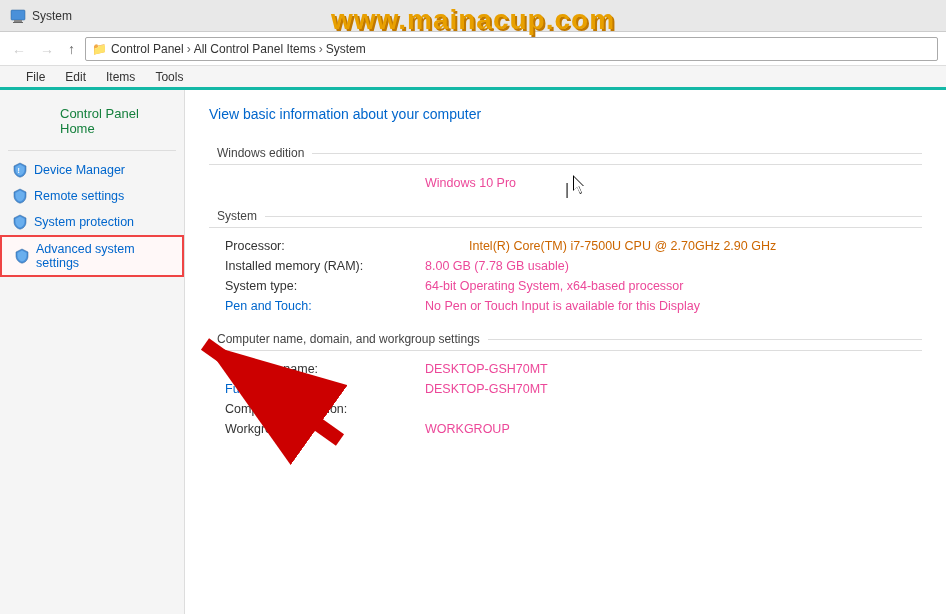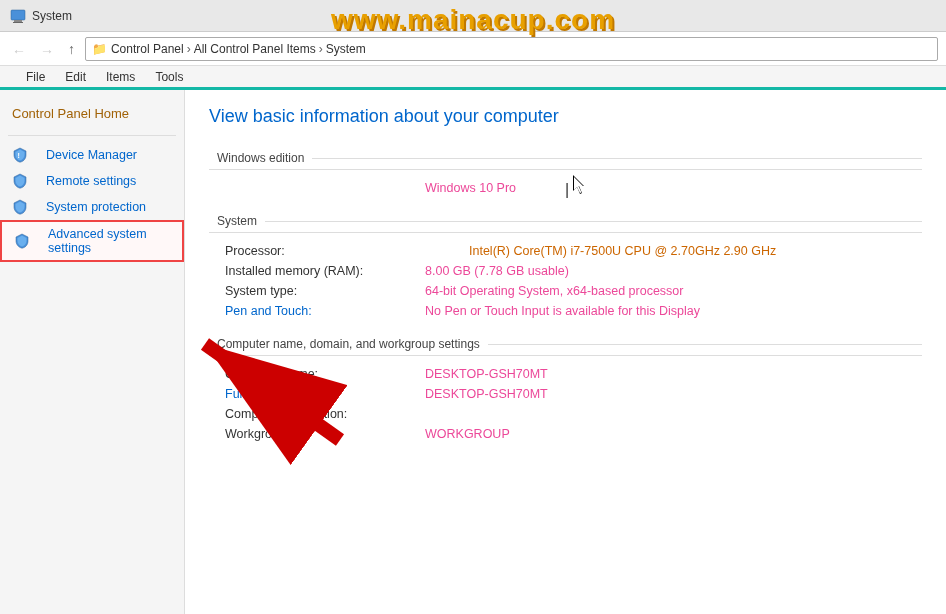--- a/index.html
+++ b/index.html
@@ -96,56 +96,57 @@
     .sidebar {
       width: 185px;
       background: #f5f5f5;
       border-right: 1px solid #ddd;
       padding: 12px 0;
       flex-shrink: 0;
     }
     .sidebar-header {
       padding: 4px 12px 8px;
       font-size: 13px;
-      color: #a16207;
+      color: #15803d;
       cursor: pointer;
+      margin-left: 48px;
     }
     .sidebar-divider {
       height: 1px;
       background: #ddd;
       margin: 6px 8px;
     }
     .sidebar-item {
       display: flex;
       align-items: center;
       padding: 5px 12px;
       cursor: pointer;
       color: #0066cc;
       font-size: 12.5px;
-      gap: 18px;
+      gap: 6px;
     }
     .sidebar-item.highlighted {
       border: 2px solid #ef4444;
       background: #fff8f8;
     }
     .shield-icon {
       width: 16px;
       height: 16px;
       flex-shrink: 0;
     }
 
     
     .content {
       flex: 1;
       background: #fff;
       padding: 16px 24px;
       overflow-y: auto;
     }
     .page-title {
-      font-size: 18px;
+      font-size: 14px;
       color: #0066cc;
       font-weight: 400;
       margin-bottom: 16px;
       padding-bottom: 8px;
     }
 
     .section {
       margin-bottom: 16px;
     }
     .section-header {

